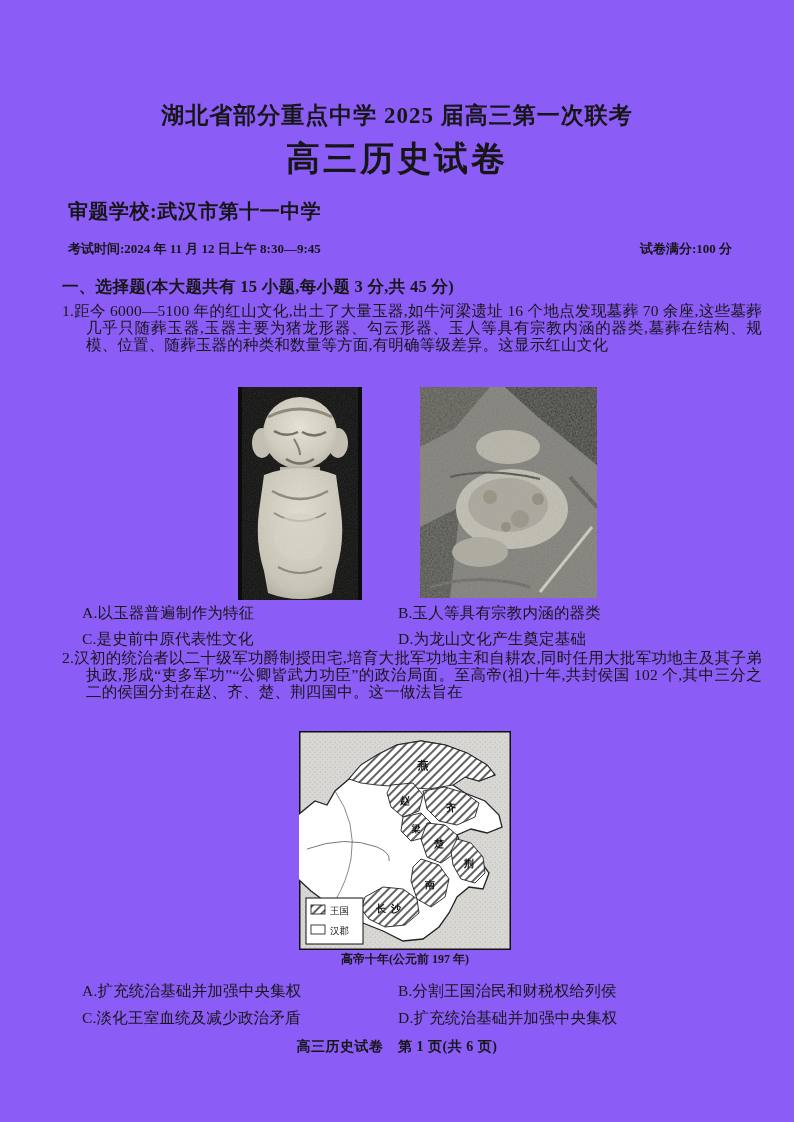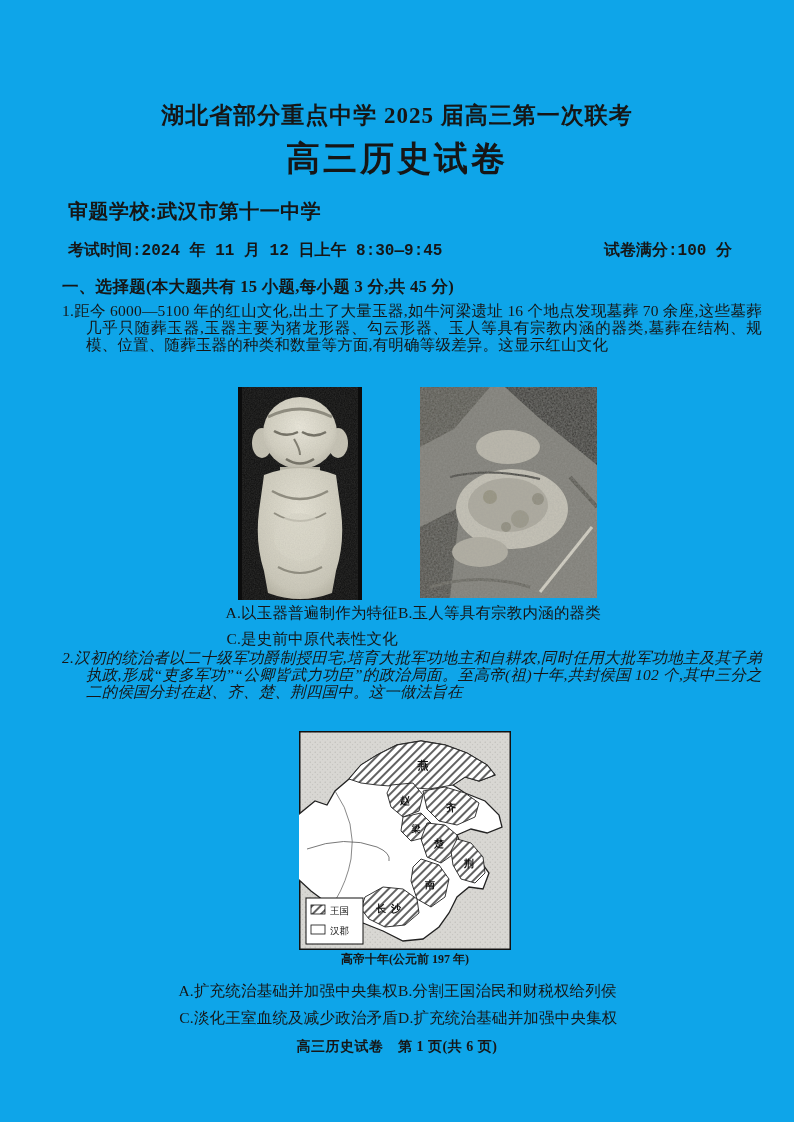--- a/index.html
+++ b/index.html
@@ -1,51 +1,51 @@
 <!DOCTYPE html>
 <html><head>
 <meta charset="utf-8">
 <style>
   html,body{margin:0;padding:0;background:#ffffff;}
   .page{
-    position:relative;width:794px;height:1122px;margin:0 auto;background:#0ea5e9;
+    position:relative;width:794px;height:1122px;margin:0 auto;background:#8b5cf6;
     font-family:"Liberation Serif","DejaVu Serif",serif;color:#161616;overflow:hidden;
   }
   .title{
     position:absolute;top:100px;left:0;width:100%;text-align:center;
     font-size:23px;font-weight:bold;letter-spacing:1px;
   }
   .subtitle{
     position:absolute;top:136px;left:0;width:100%;text-align:center;
     font-size:34px;font-weight:bold;letter-spacing:3px;
   }
   .schools-row{
     position:absolute;top:198px;left:68px;right:60px;display:flex;justify-content:space-between;
     font-size:20px;font-weight:bold;letter-spacing:0.5px;
   }
   .meta-row{
     position:absolute;top:240px;left:68px;right:62px;display:flex;justify-content:space-between;
-    font-size:16px;font-weight:600;font-family:Liberation Mono, monospace;
+    font-size:13px;font-weight:600;
   }
   .section-heading{
     position:absolute;top:276px;left:62px;font-size:16.5px;font-weight:bold;letter-spacing:0.3px;
   }
   .q-text{
     position:absolute;left:62px;width:676px;font-size:15.5px;line-height:17px;
     text-align:justify;padding-left:24px;text-indent:-24px;letter-spacing:0.2px;
   }
   .q1-text{top:302px;}
-  .q2-text{top:649px;font-style:italic;}
+  .q2-text{top:649px;}
   .figure-left{position:absolute;left:238px;top:387px;width:124px;height:213px;}
   .figure-right{position:absolute;left:420px;top:387px;width:177px;height:211px;}
   .figure-left svg,.figure-right svg,.map-box svg{display:block;width:100%;height:100%;}
   .opt-row{
     position:absolute;left:82px;right:56px;display:flex;font-size:15.5px;letter-spacing:0.2px;
   }
-  .opt-row .col-a{flex:0 0 316px;text-align:right;}
+  .opt-row .col-a{flex:0 0 316px;}
   .q1-opts-1{top:603px;}
   .q1-opts-2{top:629px;}
   .q2-opts-1{top:981px;}
   .q2-opts-2{top:1008px;}
   .map-box{position:absolute;left:299px;top:731px;width:212px;height:219px;}
   .map-caption{
     position:absolute;left:279px;top:951px;width:252px;text-align:center;
     font-size:12px;font-weight:600;
   }
   .footer{
@@ -142,20 +142,21 @@
       </g>
     </svg>
   </div>
 
   <div class="opt-row q1-opts-1">
     <span class="col-a">A.以玉器普遍制作为特征</span>
     <span class="col-b">B.玉人等具有宗教内涵的器类</span>
   </div>
   <div class="opt-row q1-opts-2">
     <span class="col-a">C.是史前中原代表性文化</span>
+    <span class="col-b">D.为龙山文化产生奠定基础</span>
   </div>
 
   <div class="q-text q2-text">2.汉初的统治者以二十级军功爵制授田宅,培育大批军功地主和自耕农,同时任用大批军功地主及其子弟执政,形成“吏多军功”“公卿皆武力功臣”的政治局面。至高帝(祖)十年,共封侯国 102 个,其中三分之二的侯国分封在赵、齐、楚、荆四国中。这一做法旨在</div>
 
   <div class="map-box">
     <svg viewBox="0 0 212 219">
       <defs>
         <pattern id="hatch" width="6" height="6" patternUnits="userSpaceOnUse" patternTransform="rotate(45)">
           <rect width="6" height="6" fill="#ffffff"></rect>
           <line x1="1" y1="0" x2="1" y2="6" stroke="#3a3a3a" stroke-width="1.6"></line>

